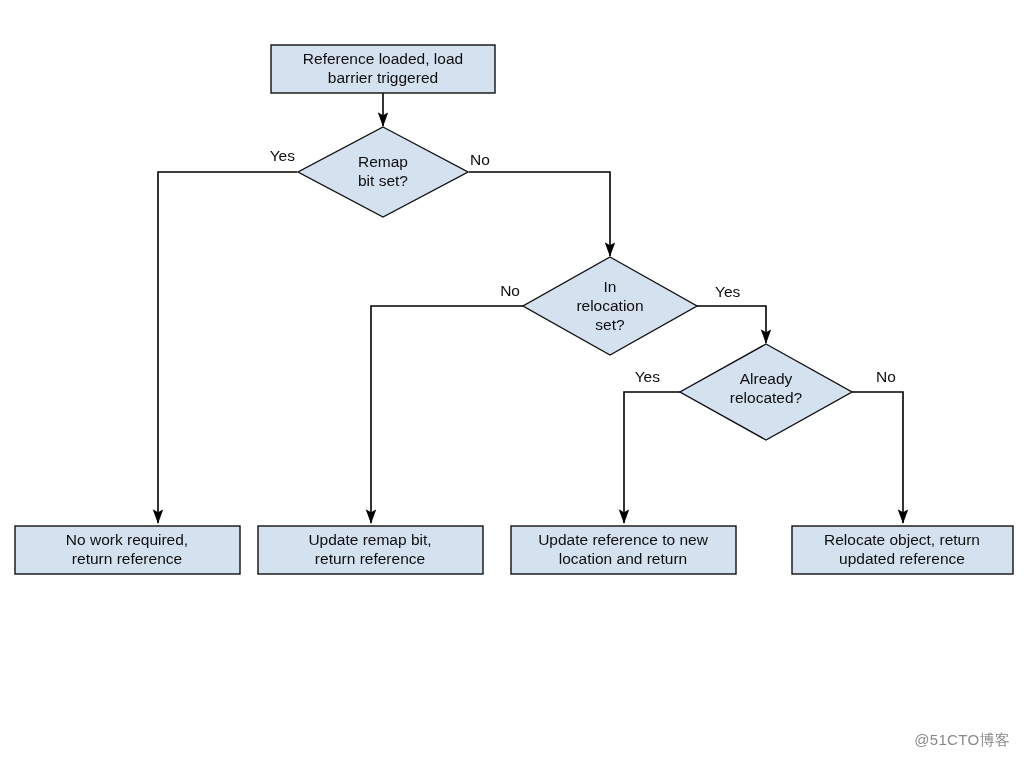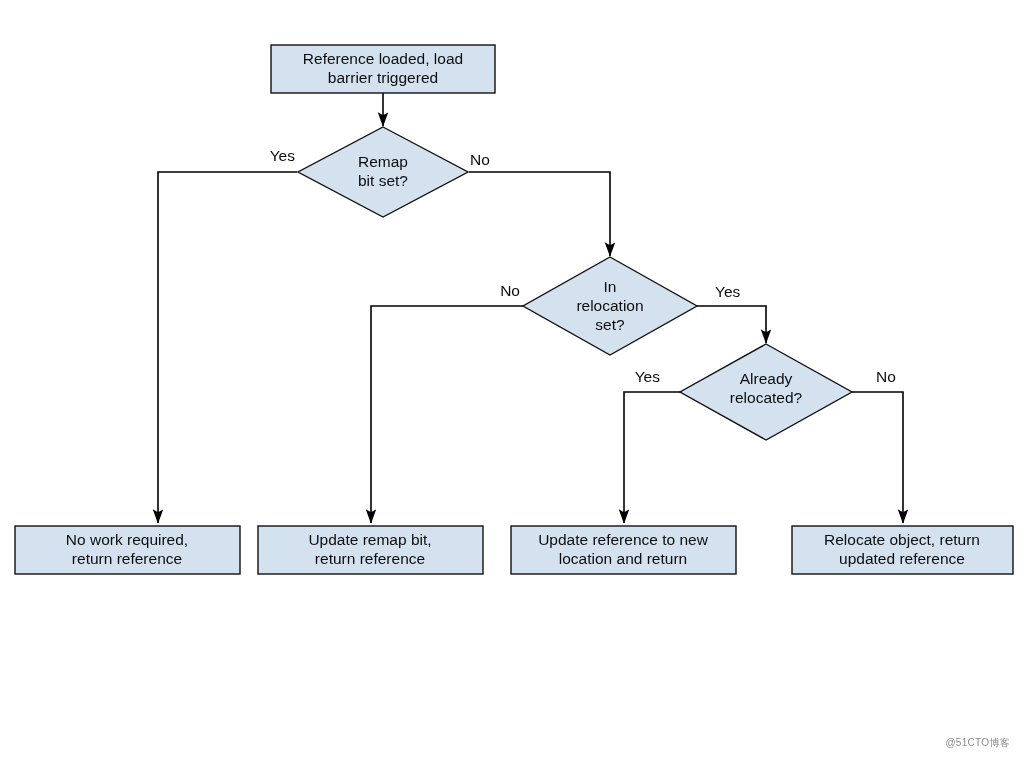--- a/index.html
+++ b/index.html
@@ -53,21 +53,21 @@
     fill: #0d0d0d;
     dominant-baseline: middle;
   }
   .edge-label.right-anchor { text-anchor: end; }
   .edge-label.left-anchor { text-anchor: start; }
   .watermark {
     position: absolute;
     right: 14px;
     bottom: 18px;
     font-family: "Liberation Sans", sans-serif;
-    font-size: 10px;
+    font-size: 15px;
     color: #8a8a8a;
     letter-spacing: 0.3px;
     user-select: none;
   }
 </style>
 </head>
 <body>
 
 <div id="flow-root">
 

